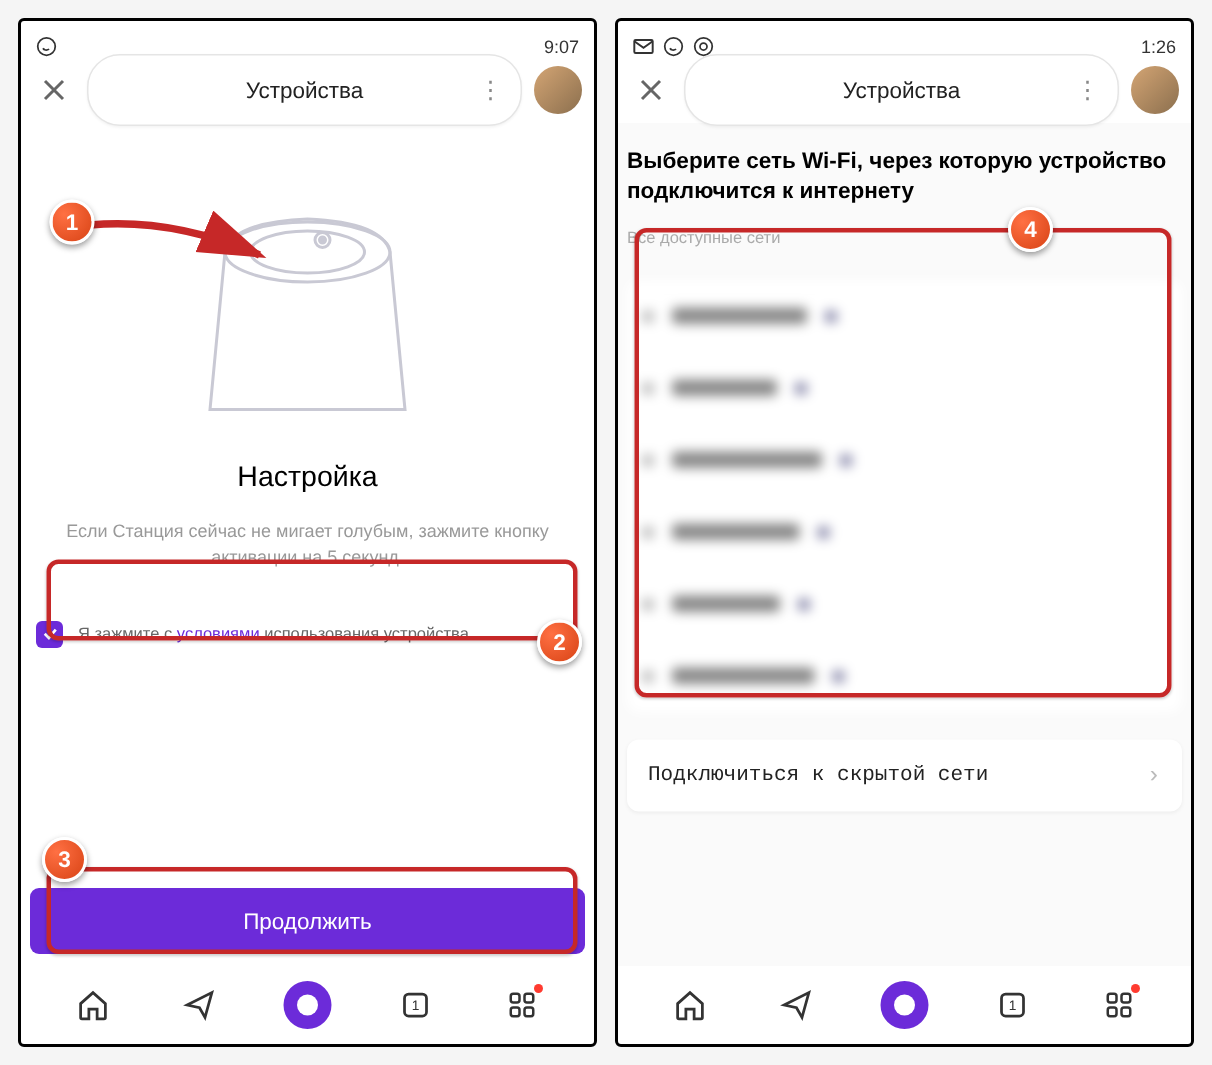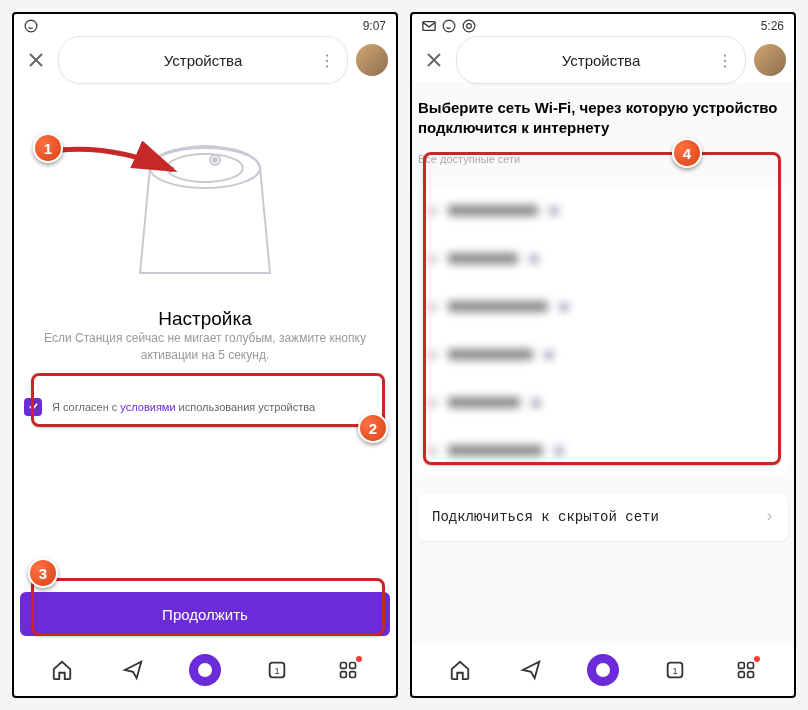--- a/index.html
+++ b/index.html
@@ -23,21 +23,21 @@
   border-radius: 4px;
   display: flex;
   flex-direction: column;
   position: relative;
   overflow: hidden;
 }
 .statusbar {
   height: 24px;
   display: flex;
   justify-content: space-between;
-  align-items: center;
+  align-items: flex-end;
   padding: 0 10px;
   font-size: 12px;
   color: #333;
 }
 .statusbar .sicons { display: flex; gap: 6px; align-items: center; }
 .header {
   height: 44px;
   display: flex;
   align-items: center;
   padding: 0 8px;
@@ -93,21 +93,21 @@
 .setup-title {
   text-align: center;
   font-size: 19px;
   color: #000;
   margin-top: 20px;
 }
 .setup-desc {
   text-align: center;
   font-size: 12px;
   color: #999;
-  margin-top: 0;
+  margin-top: 16px;
   line-height: 1.4;
   padding: 0 10px;
 }
 .terms-row {
   margin-top: 26px;
   display: flex;
   align-items: center;
   gap: 10px;
   padding: 8px 4px;
 }
@@ -282,21 +282,21 @@
       <div class="setup-title">Настройка</div>
       <div class="setup-desc">Если Станция сейчас не мигает голубым, зажмите кнопку активации на 5 секунд.</div>
 
       <div class="terms-row">
         <div class="chk">
           <svg width="11" height="11" viewBox="0 0 12 12">
               <path d="M2 6l3 3 5-6" stroke="#fff" stroke-width="2" fill="none"></path>
             </svg>
         </div>
         <div class="terms-text">
-          <span>Я согласен с </span><a href="#">условиями</a><span> использования устройства</span>
+          <span>Я зажмите с </span><a href="#">условиями</a><span> использования устройства</span>
         </div>
       </div>
 
       <button class="btn-primary">Продолжить</button>
     </div>
     <div class="bottom-nav">
       <div class="nav-item">
         <svg width="22" height="22" viewBox="0 0 24 24" fill="none" stroke="#333" stroke-width="2">
             <path d="M3 11l9-8 9 8v10a1 1 0 01-1 1h-5v-7h-6v7H4a1 1 0 01-1-1z"></path>
           </svg>
@@ -336,21 +336,21 @@
           </svg>
         <svg width="14" height="14" viewBox="0 0 24 24">
             <circle cx="12" cy="12" r="10" fill="none" stroke="#333" stroke-width="2"></circle>
             <path d="M8 14c1 2 4 3 7 1" stroke="#333" stroke-width="2" fill="none"></path>
           </svg>
         <svg width="14" height="14" viewBox="0 0 24 24">
             <circle cx="12" cy="12" r="10" fill="none" stroke="#333" stroke-width="2"></circle>
             <circle cx="12" cy="12" r="4" fill="none" stroke="#333" stroke-width="2"></circle>
           </svg>
       </div>
-      <span>5:26</span>
+      <span>1:26</span>
     </div>
     <div class="header">
       <div class="close-btn">
         <svg width="16" height="16" viewBox="0 0 16 16">
             <path d="M2 2l12 12M14 2L2 14" stroke="#666" stroke-width="2"></path>
           </svg>
       </div>
       <div class="title-pill">
         <span>Устройства</span>
         <span class="menu-dots">⋮</span>

